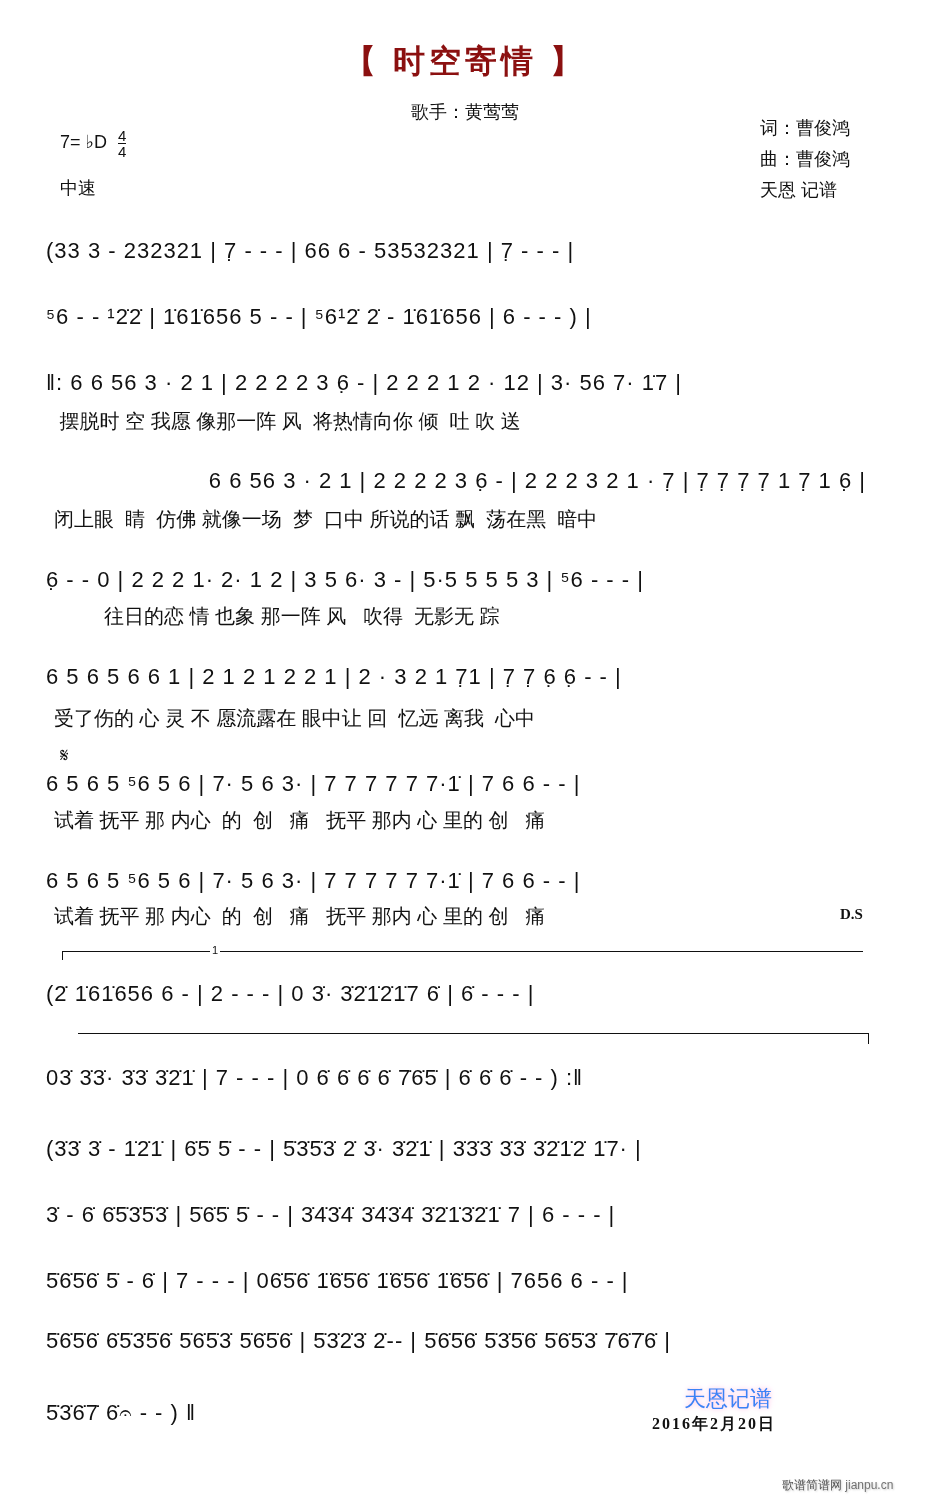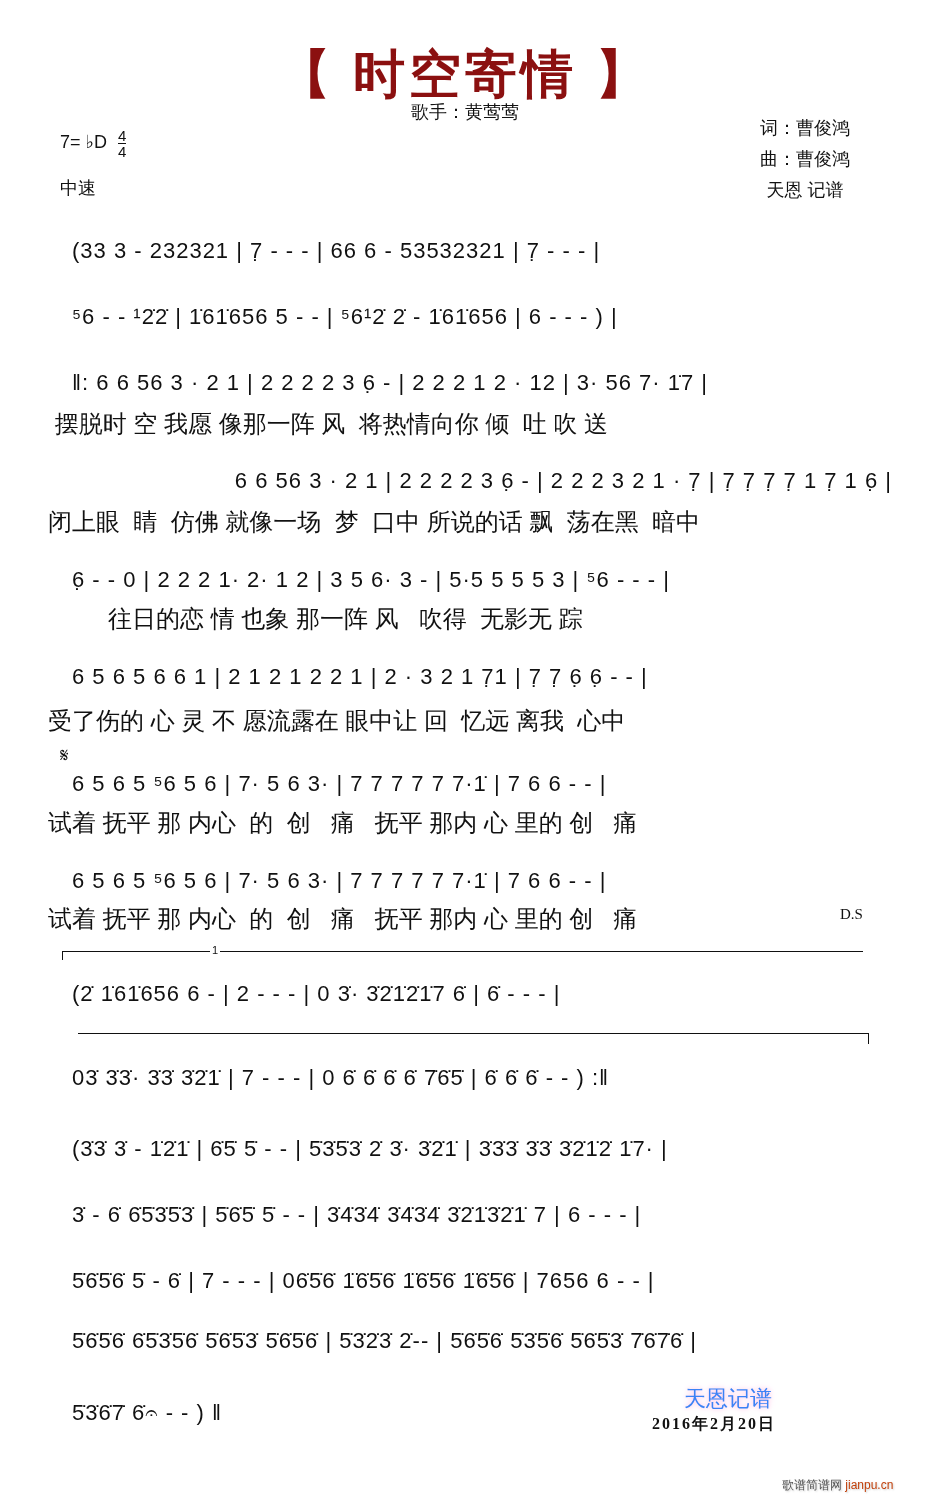--- a/index.html
+++ b/index.html
@@ -1,57 +1,57 @@
 <!DOCTYPE html>
 <html><head>
   <meta charset="utf-8">
   <style>
     html, body { margin: 0; padding: 0; background: #ffffff; }
     body { width: 930px; height: 1500px; position: relative; overflow: hidden;
            font-family: "Liberation Sans", "DejaVu Sans", sans-serif; color: #111; }
     .abs { position: absolute; }
-    .title { left: 0; width: 930px; top: 40px; text-align: center; font-size: 52px;
+    .title { left: 0; width: 930px; top: 40px; text-align: center; font-size: 32px;
              color: #8b1010; font-weight: bold; letter-spacing: 4px; }
     .singer { left: 0; width: 930px; top: 100px; text-align: center; font-size: 18px; }
     .meta-left { left: 60px; font-size: 18px; }
     .meta-right { left: 760px; font-size: 18px; line-height: 31px; }
     .frac { display: inline-block; vertical-align: middle; text-align: center; font-size: 15px; line-height: 15px; margin-left: 6px; }
     .frac span { display: block; }
     .frac .num { border-bottom: 1.5px solid #111; }
-    .staff { left: 72px; width: 820px; font-size: 22px; white-space: pre; letter-spacing: 1px; }
+    .staff { left: 46px; width: 820px; font-size: 22px; white-space: pre; letter-spacing: 1px; }
     .staff .notes { display: block; height: 30px; line-height: 30px; }
-    .lyr { left: 48px; width: 820px; font-size: 24px; white-space: pre; }
+    .lyr { left: 54px; width: 820px; font-size: 20px; white-space: pre; }
     .volta { position: absolute; border-top: 1.5px solid #111; }
     .volta.l { border-left: 1.5px solid #111; height: 8px; }
     .volta.r { border-right: 1.5px solid #111; height: 10px; }
     .volta-num { position: absolute; font-size: 11px; background: #fff; padding: 0 2px; }
     .segno { font-size: 20px; }
-    .ds { font-family: "Liberation Serif", serif; font-weight: normal; font-size: 15px; }
+    .ds { font-family: "Liberation Serif", serif; font-weight: bold; font-size: 15px; }
     .stamp { font-family: "DejaVu Serif", serif; font-size: 22px; color: #3b82f6;
              text-shadow: 0 0 4px #ffc6e6, 0 0 8px #ffd9ee; }
     .date { font-family: "Liberation Serif", serif; font-size: 16px; font-weight: bold; letter-spacing: 2px; }
     .watermark { font-size: 12px; color: #555; text-shadow: 1px 1px 2px #ccc; }
-    .watermark .site { color: #c2410c; }
+    .watermark .site { color: #737373; }
   </style>
 </head>
 <body>
 
 <div class="abs title">【 时空寄情 】</div>
 <div class="abs singer">歌手：黄莺莺</div>
 
 <div class="abs meta-left" style="top:128px;">
   <span>7= ♭D</span>
   <span class="frac">
     <span class="num">4</span>
     <span class="den">4</span>
   </span>
 </div>
 <div class="abs meta-left" style="top:176px;">中速</div>
 
-<div class="abs meta-right" style="top:113px;text-align:center;">
+<div class="abs meta-right" style="top:113px;">
   <div>词：曹俊鸿</div>
   <div>曲：曹俊鸿</div>
   <div>天恩  记谱</div>
 </div>
 
 <div class="abs staff" style="top:236px;"><span class="notes">(33 3 - 232321 | 7̣ - - - | 66 6 - 53532321 | 7̣ - - - |</span></div>
 
 <div class="abs staff" style="top:302px;"><span class="notes">⁵6 - - ¹2̇2̇ | 1̇61̇656 5 - - | ⁵6¹2̇ 2̇ - 1̇61̇656 | 6 - - - ) |</span></div>
 
 <div class="abs staff" style="top:368px;"><span class="notes">‖: 6 6 56 3 · 2 1 | 2 2 2 2 3 6̣ - | 2 2 2 1 2 · 12 | 3· 56 7· 1̇7 |</span></div>

